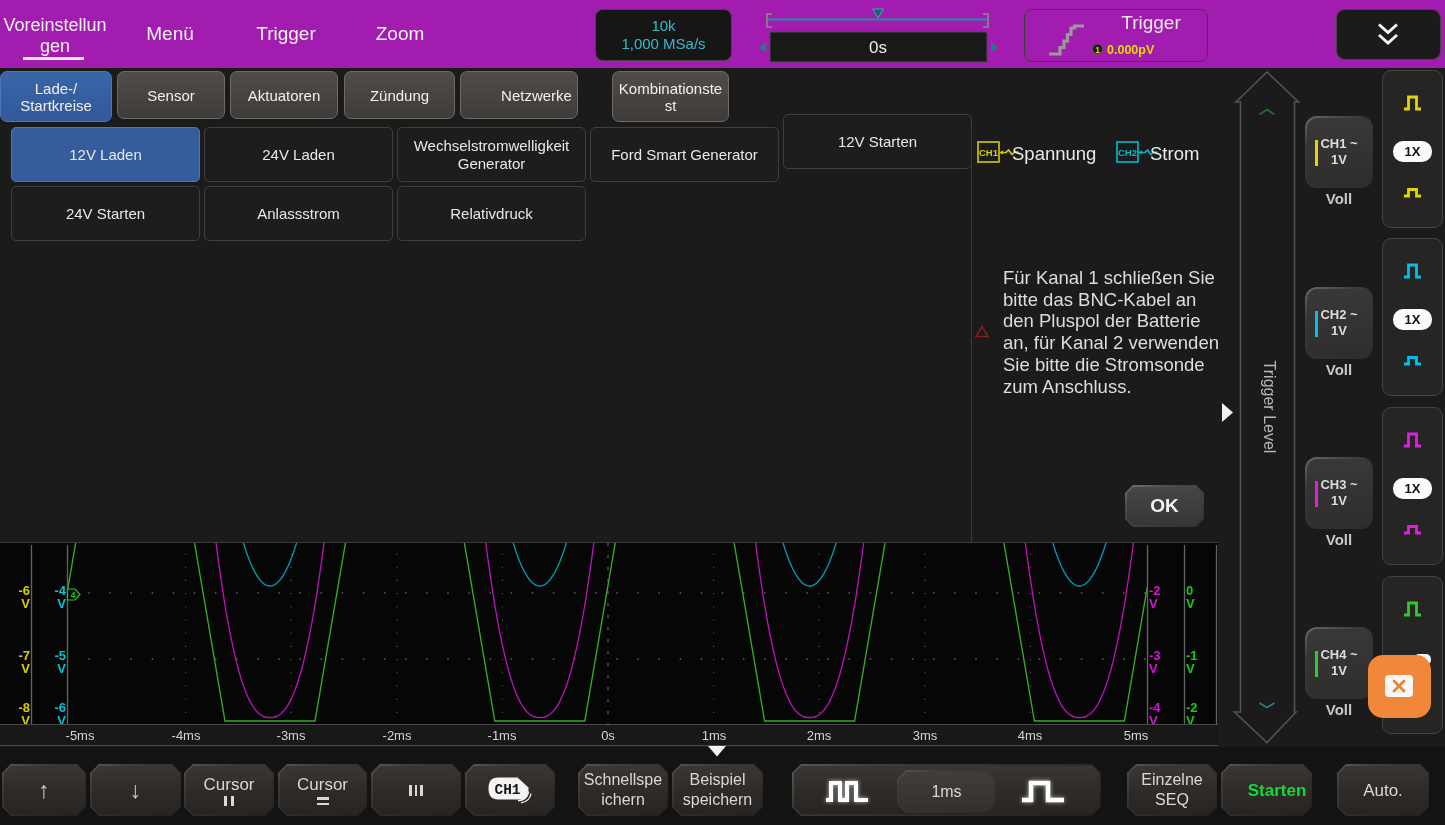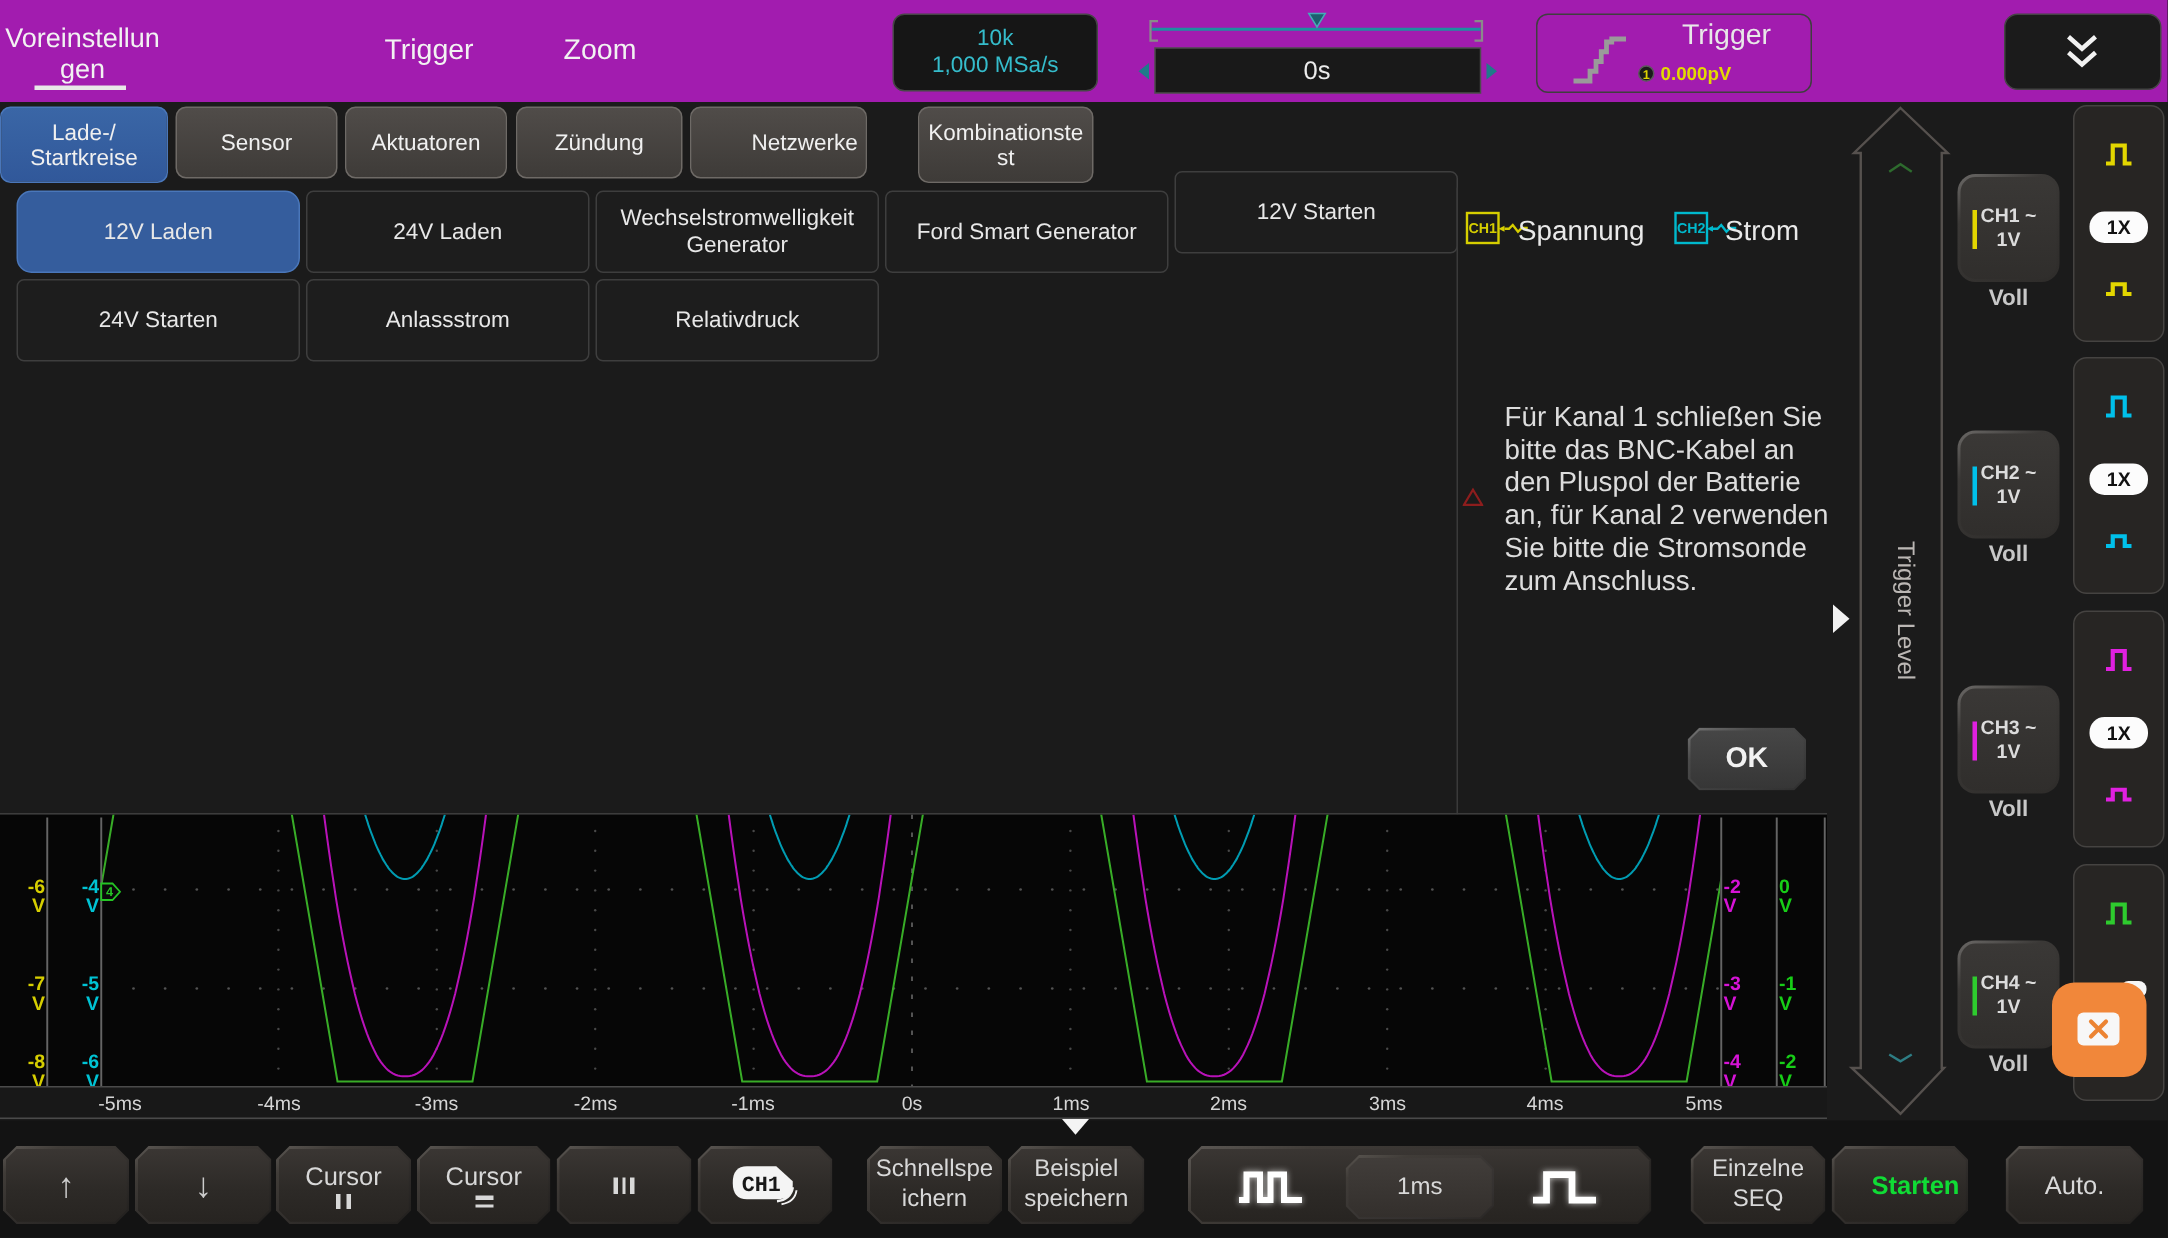--- a/index.html
+++ b/index.html
@@ -17,20 +17,21 @@
 .bbtn .i{position:absolute;inset:1.5px;background:linear-gradient(#3a3633,#2d2a27 55%,#272421);clip-path:polygon(8px 0,calc(100% - 8px) 0,100% 8px,100% calc(100% - 8px),calc(100% - 8px) 100%,8px 100%,0 calc(100% - 8px),0 8px);display:flex;flex-direction:column;align-items:center;justify-content:center;color:#d8d8d8;font-size:16px;line-height:19px;text-align:center;}
 .chbtn{position:absolute;left:1305px;width:68px;height:72px;border-radius:12px;background:linear-gradient(150deg,#6c6a68,#3a3836 30%,#2e2c2a);padding:2px;}
 .chbtn .in{width:100%;height:100%;border-radius:10px;background:linear-gradient(#3a3836,#302e2c);position:relative;display:flex;flex-direction:column;align-items:center;justify-content:center;color:#dcdcdc;font-size:13px;font-weight:bold;line-height:16px;text-align:center;}
 .voll{position:absolute;left:1305px;width:68px;text-align:center;color:#c8c8c8;font-size:15px;font-weight:bold;}
 .rpanel{position:absolute;left:1382px;width:61px;background:#272523;border:1px solid #454341;border-radius:9px;}
 .pill{position:absolute;left:1393px;width:39px;height:21px;background:#fcfcfc;border-radius:10px;color:#111;font-size:13px;font-weight:bold;text-align:center;line-height:21px;}
 </style></head><body>
 <div id="topbar">
 <div class="menuitem" style="left:0px;width:110px;flex-direction:column;align-items:center;text-align:center;font-size:18px;line-height:21px;padding-top:3px;">Voreinstellun<br>gen</div>
 <div style="position:absolute;left:23px;top:57px;width:61px;height:3px;background:#e8e8e8;"></div>
+<div class="menuitem" style="left:120px;width:100px;">Menü</div>
 <div class="menuitem" style="left:236px;width:100px;">Trigger</div>
 <div class="menuitem" style="left:350px;width:100px;">Zoom</div>
 <div style="position:absolute;left:595px;top:9px;width:137px;height:52px;border:1px solid #464646;border-radius:8px;background:#161616;color:#35bccb;font-size:15px;text-align:center;display:flex;flex-direction:column;justify-content:center;line-height:18px;">10k<br>1,000 MSa/s</div>
 <svg class="abs" style="left:755px;top:5px;" width="250" height="60" viewBox="0 0 250 60">
   <path d="M17 9 L12 9 L12 22 L17 22" stroke="#8a8a8a" stroke-width="1.5" fill="none"></path>
   <path d="M228 9 L233 9 L233 22 L228 22" stroke="#8a8a8a" stroke-width="1.5" fill="none"></path>
   <line x1="13" y1="14.5" x2="232" y2="14.5" stroke="#1d8fa0" stroke-width="2"></line>
   <path d="M117.5 4 L128.5 4 L123 13 Z" fill="#1d5f6e" stroke="#46aab8" stroke-width="1"></path>
   <rect x="15" y="27" width="217" height="30" fill="#191919" stroke="#4c4c4c" stroke-width="1"></rect>
   <text x="123" y="47.5" fill="#ececec" font-size="17" text-anchor="middle">0s</text>
@@ -52,21 +53,21 @@
 </svg>
 </div>
 <div id="tabs">
     <div class="tab sel" style="left:0px;width:112px;line-height:17px;">Lade-/<br>Startkreise</div>
     <div class="tab" style="left:117px;width:108px;">Sensor</div>
     <div class="tab" style="left:230px;width:108px;">Aktuatoren</div>
     <div class="tab" style="left:344px;width:111px;">Zündung</div>
     <div class="tab" style="left:460px;width:118px;padding-left:35px;">Netzwerke</div>
     <div class="tab" style="left:612px;width:117px;line-height:17px;height:51px;">Kombinationste<br>st</div>
   </div>
-<div class="gbtn gsel" style="left:11px;top:127px;border-radius:10px;">12V Laden</div>
+<div class="gbtn gsel" style="left:11px;top:127px;">12V Laden</div>
 <div class="gbtn" style="left:204px;top:127px;">24V Laden</div>
 <div class="gbtn" style="left:397px;top:127px;">Wechselstromwelligkeit<br>Generator</div>
 <div class="gbtn" style="left:590px;top:127px;">Ford Smart Generator</div>
 <div class="gbtn" style="left:783px;top:114px;">12V Starten</div>
 <div class="gbtn" style="left:11px;top:186px;">24V Starten</div>
 <div class="gbtn" style="left:204px;top:186px;">Anlassstrom</div>
 <div class="gbtn" style="left:397px;top:186px;">Relativdruck</div>
 <div style="position:absolute;left:971px;top:125px;width:1px;height:418px;background:#3a3a3a;"></div>
 <svg class="abs" style="left:976px;top:140px;" width="240" height="26" viewBox="0 0 240 26">
   <rect x="2" y="2" width="21" height="20" fill="none" stroke="#d6ce00" stroke-width="1.6"></rect>

